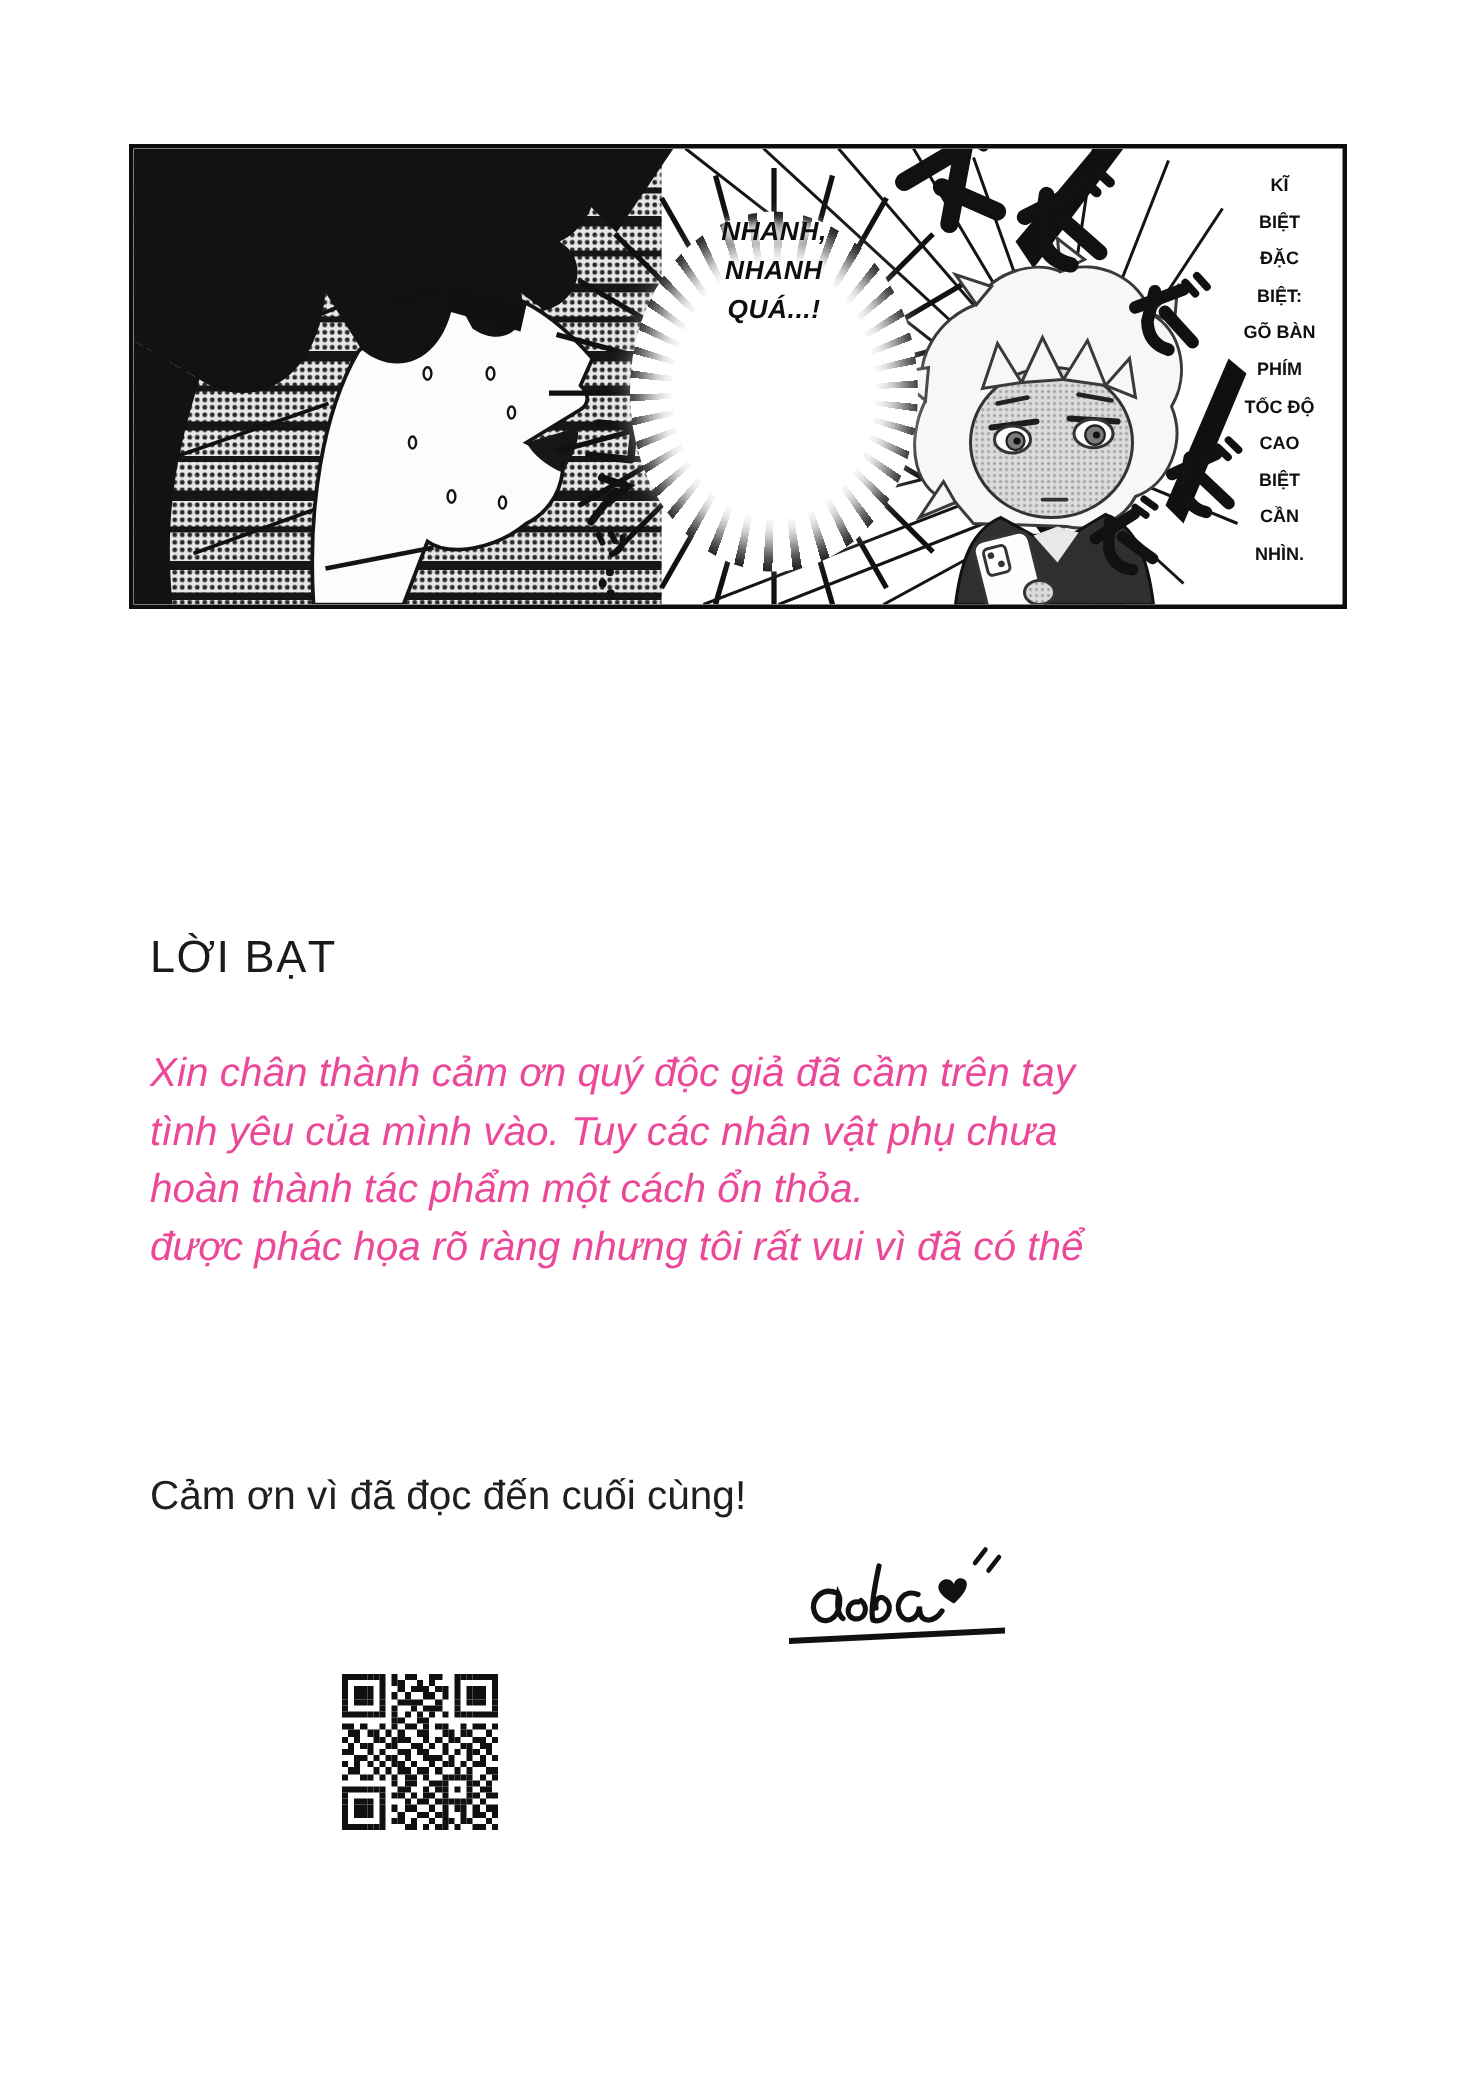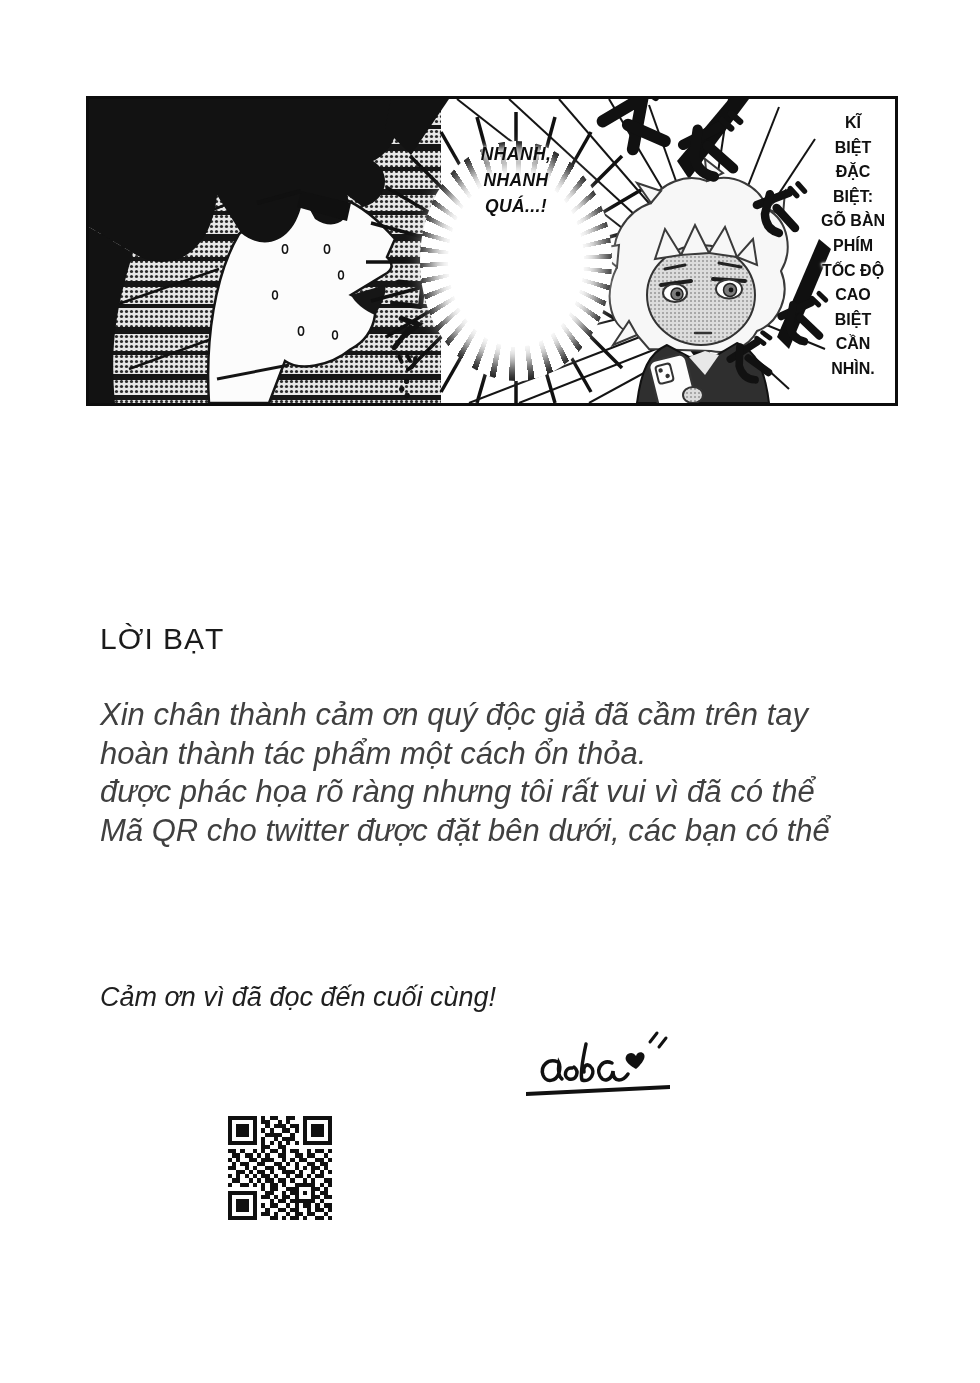--- a/index.html
+++ b/index.html
@@ -16,29 +16,29 @@
           background:repeating-conic-gradient(#101010 0deg 3deg,#ffffff 3deg 9.5deg);z-index:3;}
   .bubble::before{content:"";position:absolute;inset:34px 28px;background:#fff;border-radius:50%;
           box-shadow:0 0 22px 20px #fff;}
   .bubble .btext{position:absolute;inset:0;display:flex;flex-direction:column;justify-content:flex-start;
           align-items:center;z-index:2;}
   .bubble .btext .rline{font-style:italic;font-weight:bold;font-size:17.5px;line-height:26px;
           letter-spacing:.4px;color:#0e0e0e;text-shadow:0 0 4px #fff,0 0 6px #fff;}
 
   
   .caption-col{position:absolute;left:726px;top:12px;width:76px;z-index:4;text-align:center;}
-  .caption-col .rline{font-weight:bold;font-size:16px;line-height:24.6px;color:#101010;
+  .caption-col .rline{font-weight:bold;font-size:12px;line-height:24.6px;color:#101010;
           text-shadow:0 0 3px #fff,0 0 3px #fff,0 0 5px #fff,1px 1px 2px #fff,-1px -1px 2px #fff;}
 
   
   .aw-heading{position:absolute;left:100px;top:622px;margin:0;font-weight:500;
           font-size:30px;letter-spacing:1px;color:#1a1a1a;}
   .aw-para{position:absolute;left:100px;top:696px;white-space:nowrap;}
-  .aw-para .rline{font-style:italic;font-size:31px;line-height:38.5px;color:#404040;}
-  .aw-closing{position:absolute;left:100px;top:982px;font-style:italic;font-size:27px;color:#1f1f1f;}
+  .aw-para .rline{font-style:italic;font-size:27px;line-height:38.5px;color:#ec4899;}
+  .aw-closing{position:absolute;left:100px;top:982px;font-size:27px;color:#1f1f1f;}
 
   .signature{position:absolute;left:512px;top:1030px;}
   .sig-hidden{position:absolute;left:560px;top:1060px;font-size:0;color:transparent;}
 
   .qr{position:absolute;left:228px;top:1116px;width:104px;height:104px;
       display:grid;grid-template-columns:repeat(25,1fr);grid-auto-rows:1fr;background:#fff;}
   .qcell{width:100%;height:100%;}
   .qcell.on{background:#101010;}
 
   .url{position:absolute;left:99px;top:1243px;font-size:20.5px;letter-spacing:.3px;color:#2e2e2e;}
@@ -255,23 +255,23 @@
         <div class="rline">BIỆT</div>
         <div class="rline">CẦN</div>
         <div class="rline">NHÌN.</div>
       </div>
   </div>
 
   <h2 class="aw-heading">LỜI BẠT</h2>
 
   <div class="aw-para">
       <div class="rline">Xin chân thành cảm ơn quý độc giả đã cầm trên tay</div>
+      <div class="rline">tình yêu của mình vào. Tuy các nhân vật phụ chưa</div>
       <div class="rline">hoàn thành tác phẩm một cách ổn thỏa.</div>
       <div class="rline">được phác họa rõ ràng nhưng tôi rất vui vì đã có thể</div>
-      <div class="rline">Mã QR cho twitter được đặt bên dưới, các bạn có thể</div>
     </div>
 
   <div class="aw-closing">Cảm ơn vì đã đọc đến cuối cùng!</div>
 
   <svg class="signature" width="170" height="72" viewBox="0 0 170 72">
     <path d="M14,62 L158,55 L158,59 L14,66 Z" fill="#111"></path>
     <g stroke="#111" stroke-width="3.5" fill="none" stroke-linecap="round">
       <path d="M46,32 C36,28 28,36 31,45 C34,53 44,52 47,43 C48,39 48,35 47,33 C46,40 46,46 50,49"></path>
       <path d="M60,38 C53,37 51,47 57,49 C64,51 68,42 62,37"></path>
       <path d="M74,14 C71,28 68,44 70,50 C78,53 85,42 78,36 C74,33 71,37 72,42"></path>

